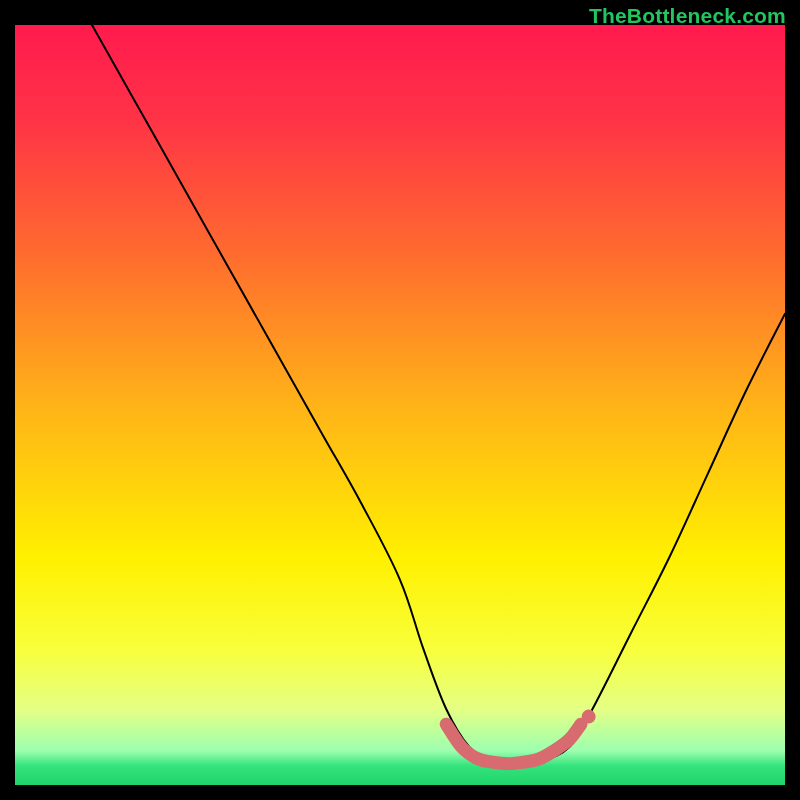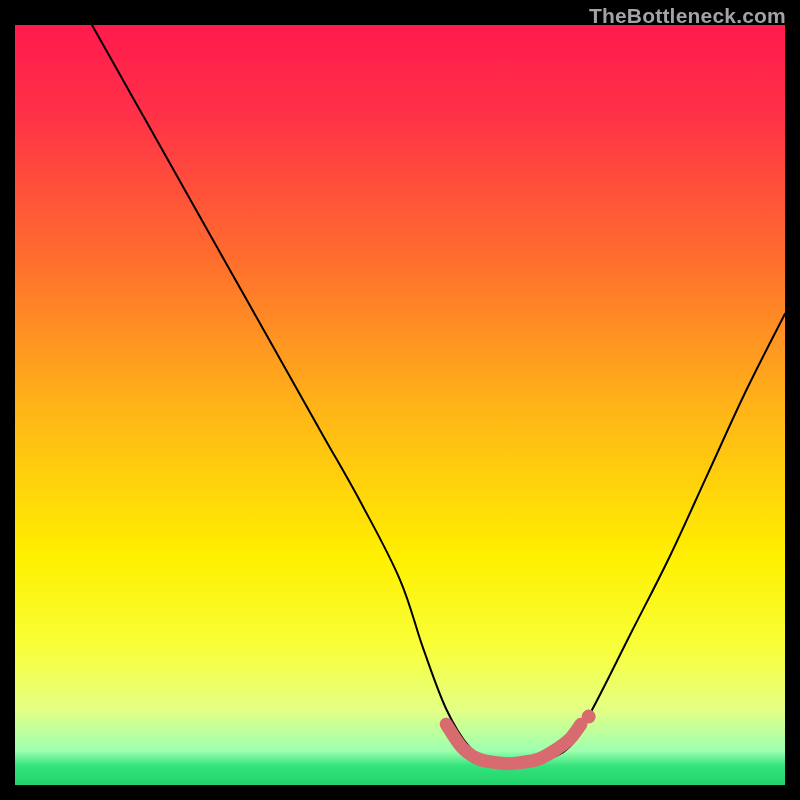--- a/index.html
+++ b/index.html
@@ -29,21 +29,21 @@
     width: 770px;
     height: 760px;
   }
   .watermark {
     position: absolute;
     top: 4px;
     right: 14px;
     font-family: Arial, Helvetica, sans-serif;
     font-size: 21px;
     font-weight: 600;
-    color: #a3a3a3;
+    color: #22c55e;
     letter-spacing: 0.2px;
     user-select: none;
   }
 </style>
 </head>
 <body>
 
 <div class="stage">
 
   <div class="watermark">TheBottleneck.com</div>

